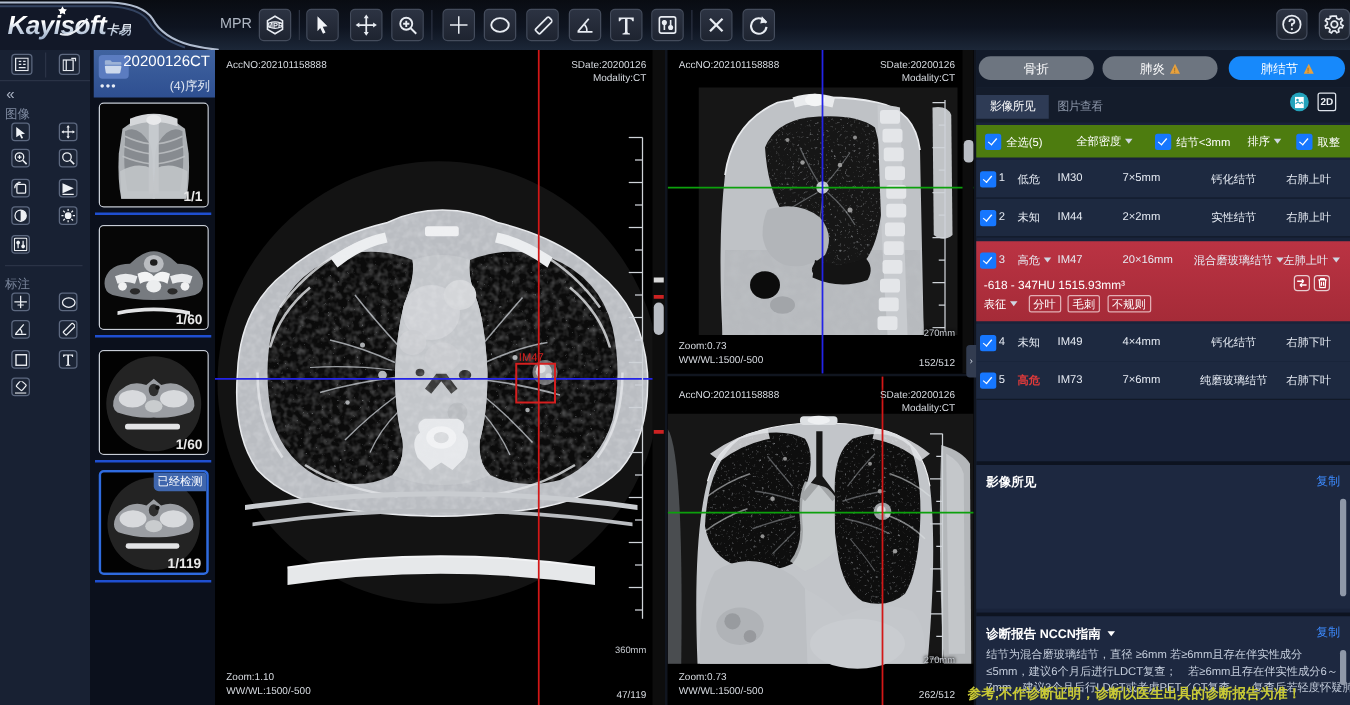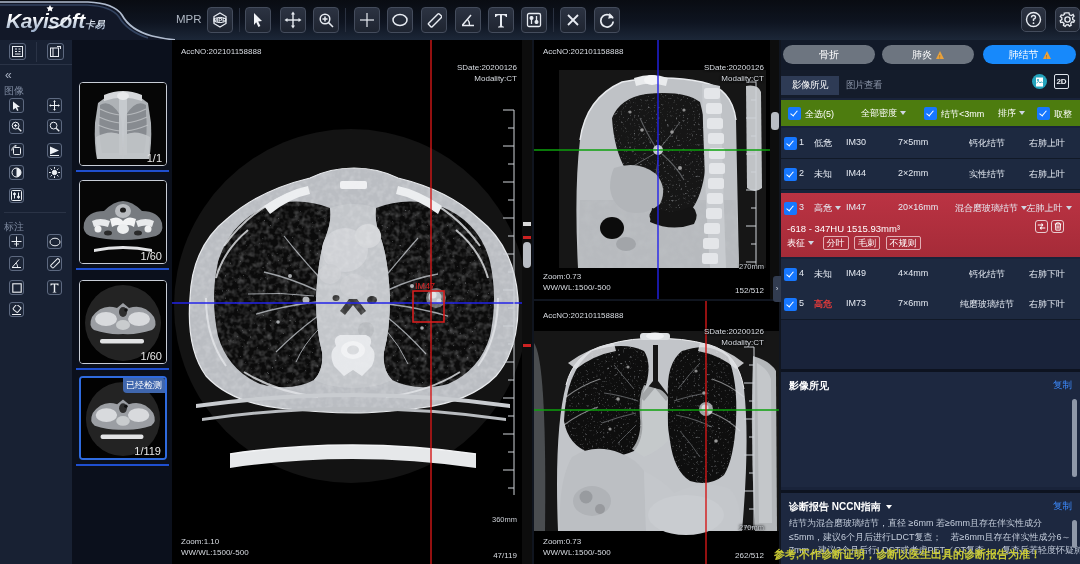--- a/index.html
+++ b/index.html
@@ -35,33 +35,33 @@
 
 
 #thumbs { position:absolute; left:72px; top:40px; width:100px; height:524px; background:#0b101c; }
 #th-head { position:absolute; left:3px; top:0; width:97px; height:38px;
   background:linear-gradient(180deg,#40639f,#2e4f91); }
 #th-head .t1 { position:absolute; right:4px; top:2px; color:#fff; font-size:12px; }
 #th-head .t2 { position:absolute; right:4px; bottom:2px; color:#dfe6f2; font-size:10px; }
 #th-head .dots { position:absolute; left:5px; bottom:3px; color:#e8edf6; font-size:10px; letter-spacing:1px; }
 .thumb { position:absolute; left:7px; width:88px; height:84px; background:#000;
   border:1px solid #c8cdd6; border-radius:4px; overflow:hidden; }
-.thumb .num { position:absolute; right:4px; bottom:1px; color:#e8e8e8; font-size:11px; }
+.thumb .num { position:absolute; right:4px; bottom:1px; color:#e8e8e8; font-size:11px;font-weight:bold; }
 .thumb .detected { position:absolute; right:0; top:0; background:#3f66ad; color:#fff;
   font-size:9px; padding:1px 3px; border-radius:0 0 0 4px; }
 .th-line { position:absolute; left:4px; width:93px; height:2px; background:#1f4fd0; }
 
 
 .vp { position:absolute; background:#000; overflow:hidden; }
 #vp-ax { left:172px; top:40px; width:360px; height:524px; }
 #vp-sg { left:534px; top:40px; width:245px; height:259px; }
 #vp-co { left:534px; top:301px; width:245px; height:263px; }
 .vp div { text-shadow:0 0 3px #000, 0 0 2px #000; }
 .vp .tl { position:absolute; left:9px; top:7px; color:#d8dce2; font-size:8px; }
-.vp .tr { position:absolute; right:15px; top:7px; color:#d8dce2; font-size:8px; text-align:right; line-height:10.5px;margin-top:16px; }
+.vp .tr { position:absolute; right:15px; top:7px; color:#d8dce2; font-size:8px; text-align:right; line-height:10.5px; }
 .vp .bl { position:absolute; left:9px; bottom:6px; color:#d8dce2; font-size:8px; line-height:11px; }
 .vp .br { position:absolute; right:15px; bottom:4px; color:#d8dce2; font-size:8px; }
 .vp .mm { position:absolute; right:15px; color:#c8ccd2; font-size:7.5px; }
 
 
 #panel { position:absolute; left:781px; top:40px; width:299px; height:524px;
   background:#19233a; color:#e6ebf3; font-size:9px; }
 .pill { position:absolute; top:5px; height:19px; border-radius:10px; color:#fff;
   font-size:10px; display:flex; align-items:center; justify-content:center; gap:4px; }
 .pill.gray { background:#6d7580; }
@@ -344,20 +344,30 @@
         </svg>
       </div>
     <div class="tl-btn" style="left:9px; top:262px;">
         <svg width="11" height="10" viewBox="0 0 11 10">
           <rect x="3" y="0.5" width="6" height="6" rx="1" transform="rotate(40 6 3.5)" fill="none" stroke="#eef1f5"></rect>
           <line x1="1" y1="9.5" x2="10" y2="9.5" stroke="#eef1f5"></line>
         </svg>
       </div>
   </div>
   <div id="thumbs">
+    <div id="th-head">
+      <span style="position:absolute;left:4px;top:4px;width:24px;height:19px;background:#5b7cc0;border-radius:3px;"></span>
+      <svg style="position:absolute;left:8px;top:7px;" width="15" height="13" viewBox="0 0 17 14">
+          <path d="M1,2 Q1,1 2,1 L6,1 L7.5,2.5 L15,2.5 Q16,2.5 16,3.5 L16,5 L1,5 Z" fill="#9db2d6"></path>
+          <path d="M2,6 L15,6 Q16.2,6 16,7 L15,12 Q14.8,13 13.8,13 L3,13 Q2,13 1.8,12 L1,7 Q0.8,6 2,6 Z" fill="#cdd9ec"></path>
+        </svg>
+      <div class="t1">20200126CT</div>
+      <div class="dots">•••</div>
+      <div class="t2">(4)序列</div>
+    </div>
     <div class="thumb" style="top:42px;">
       <svg width="86" height="82" viewBox="0 0 86 82">
         <rect width="86" height="82" fill="#060606"></rect>
         <path d="M18,20 Q30,10 43,10 Q56,10 68,20 L71,40 Q72,62 69,76 L17,76 Q14,62 15,40 Z" fill="#aeb2b6"></path>
         <path d="M20,22 Q30,16 40,32 Q44,44 41,58 L39,70 L22,70 Q18,48 20,30 Z" fill="#878b90"></path>
         <path d="M66,22 Q56,16 46,32 Q42,44 45,58 L47,70 L64,70 Q68,48 66,30 Z" fill="#878b90"></path>
         <rect x="39" y="12" width="8" height="60" fill="#c9ccd0" opacity="0.9"></rect>
         <path d="M16,54 Q30,46 42,52 L44,76 L17,76 Z" fill="#c2c5c9" opacity="0.9"></path>
         <path d="M70,54 Q56,46 44,52 L42,76 L69,76 Z" fill="#c2c5c9" opacity="0.9"></path>
         <path d="M24,12 Q43,4 62,12 L62,18 Q43,11 24,18 Z" fill="#d5d7da"></path>

